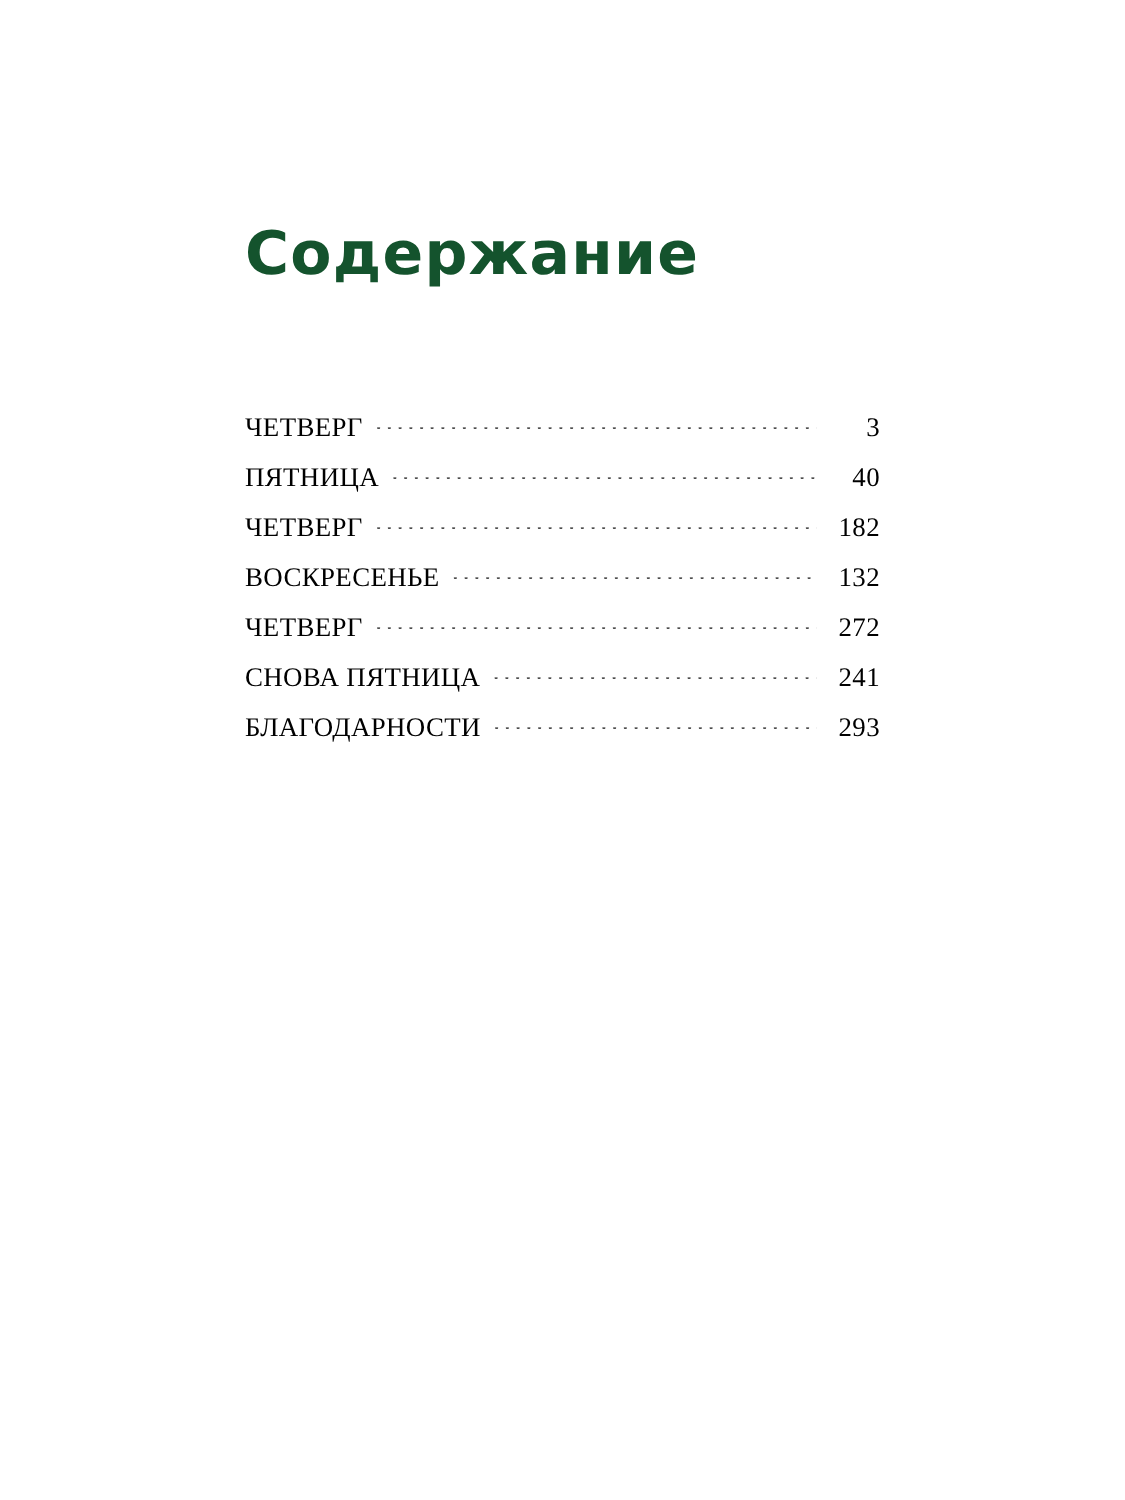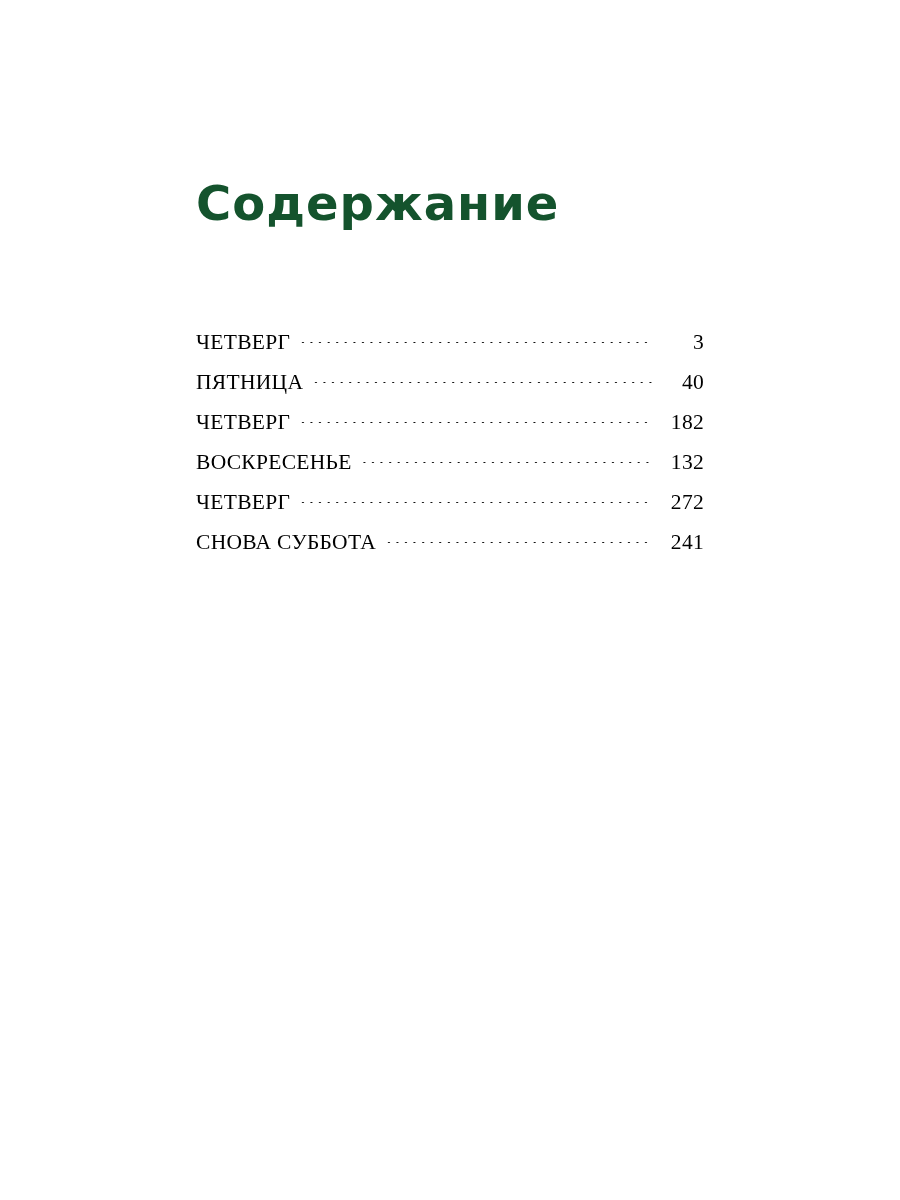--- a/index.html
+++ b/index.html
@@ -115,20 +115,25 @@
 
 
     <div class="toc-row">
       <span class="toc-label">ЧЕТВЕРГ</span>
       <span class="toc-dots"></span>
       <span class="toc-page">272</span>
     </div>
 
 
     <div class="toc-row">
-      <span class="toc-label">СНОВА СУББОТА</span>
+      <span class="toc-label">СНОВА ПЯТНИЦА</span>
       <span class="toc-dots"></span>
       <span class="toc-page">241</span>
     </div>
 
+    <div class="toc-row">
+      <span class="toc-label">БЛАГОДАРНОСТИ</span>
+      <span class="toc-dots"></span>
+      <span class="toc-page">293</span>
+    </div>
 
   </div>
 </div>
 
 </body></html>

